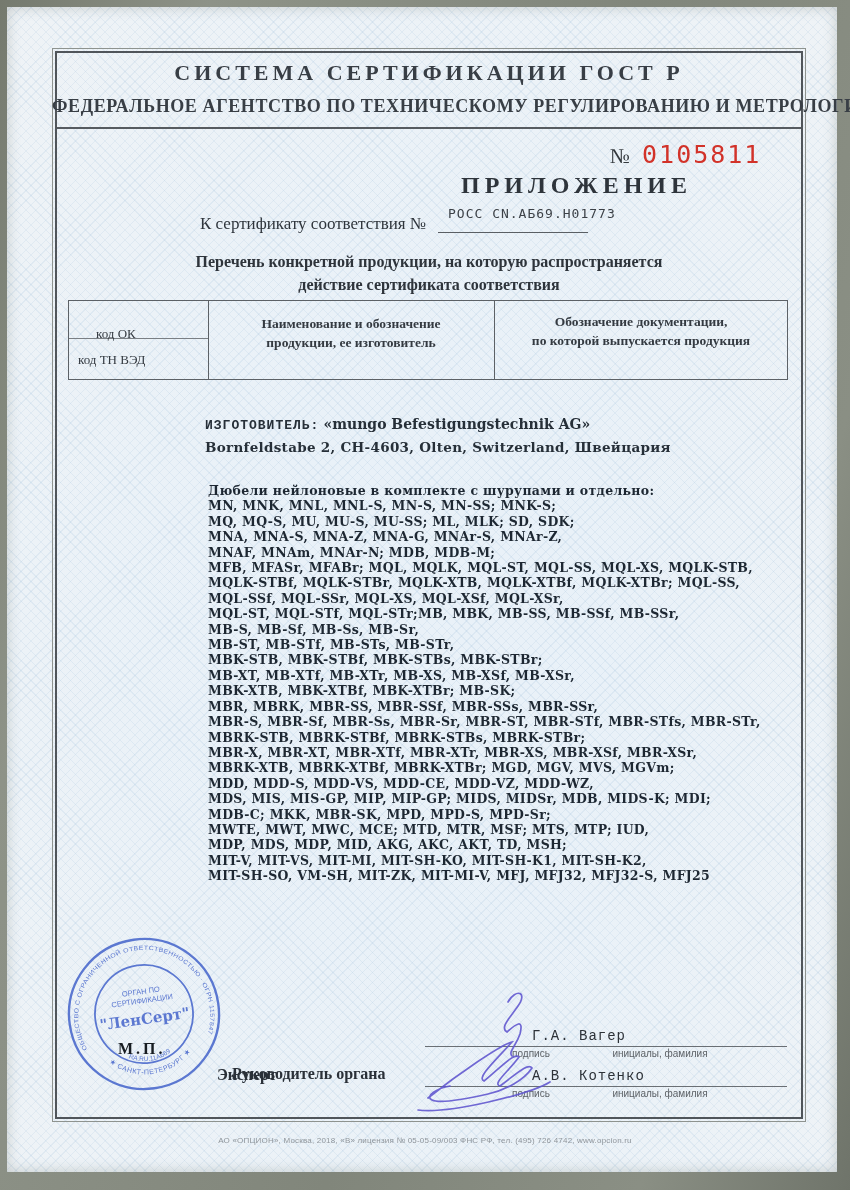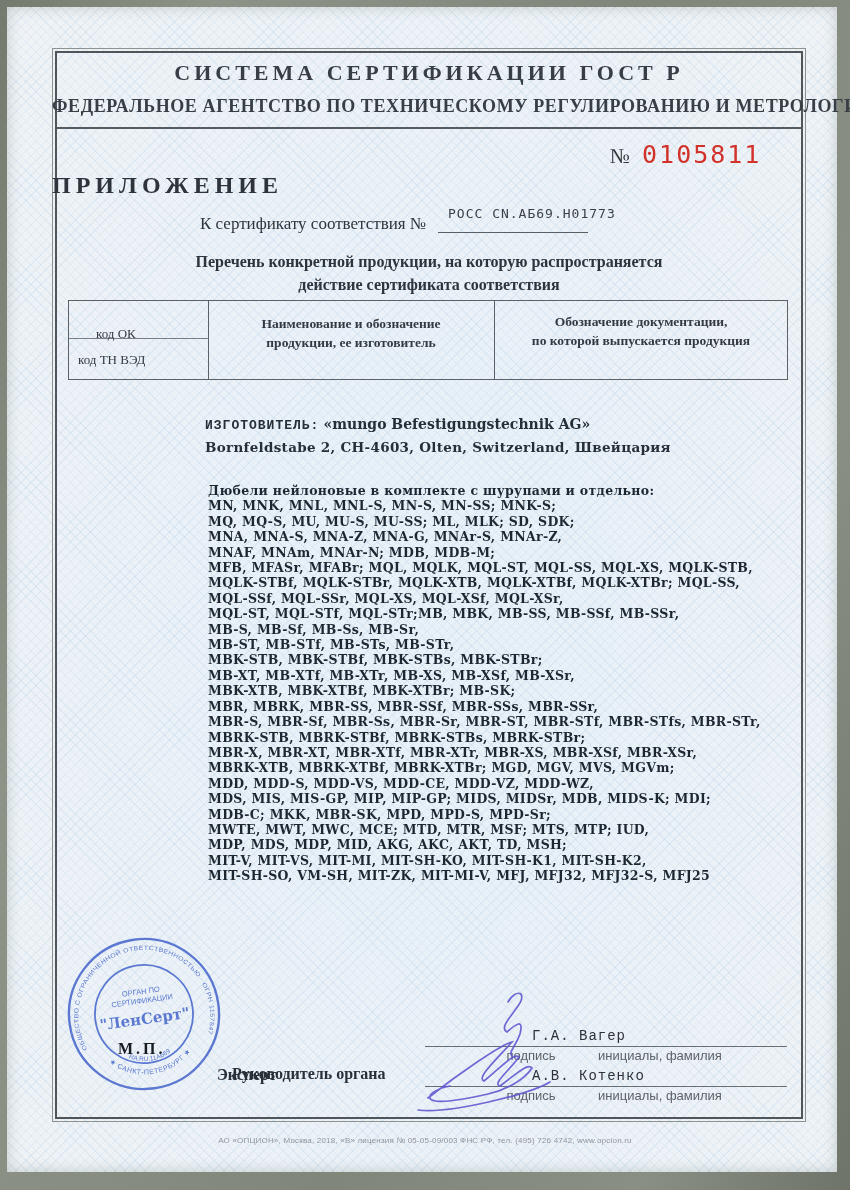--- a/index.html
+++ b/index.html
@@ -17,21 +17,21 @@
   .frame{left:52px;top:48px;width:754px;height:1074px;border:1px solid #8e938f;padding:2px;box-sizing:border-box;}
   .frame-inner{width:100%;height:100%;border:2px solid #50555a;box-sizing:border-box;}
   .hdr-divider{left:57px;top:127px;width:744px;border-top:2px solid #565b60;}
   .title1{left:52px;top:60px;width:754px;text-align:center;font-size:22px;font-weight:bold;
     letter-spacing:4px;color:#383e45;}
   .title2{left:52px;top:96px;width:754px;text-align:center;font-size:18px;font-weight:bold;
     letter-spacing:0.6px;color:#383e45;white-space:nowrap;}
   .numero{left:610px;top:140px;display:flex;align-items:baseline;gap:12px;}
   .numero .sign{font-size:21px;color:#33383d;}
   .numero .val{font-family:"DejaVu Sans Mono",monospace;font-size:25px;letter-spacing:2px;color:#d23229;}
-  .apx-title{left:52px;top:172px;width:640px;text-align:left;font-size:24px;font-weight:bold;
+  .apx-title{left:52px;top:172px;width:640px;text-align:right;font-size:24px;font-weight:bold;
     letter-spacing:5px;color:#2e343b;}
   .cert-label{left:200px;top:214px;font-size:17px;color:#2e343b;}
   .cert-num{left:448px;top:206px;font-family:"DejaVu Sans Mono",monospace;font-size:13px;
     letter-spacing:1px;color:#3c4147;}
   .cert-line{left:438px;top:232px;width:150px;border-top:1.5px solid #5a5f64;}
   .scope{left:52px;top:250px;width:754px;text-align:center;font-size:16px;font-weight:bold;
     line-height:23px;color:#2e343b;white-space:pre-line;}
   .ptable{left:68px;top:300px;width:720px;height:80px;border:1px solid #5c6166;box-sizing:border-box;}
   .tv1{left:208px;top:300px;height:80px;border-left:1px solid #5c6166;}
   .tv2{left:494px;top:300px;height:80px;border-left:1px solid #5c6166;}
@@ -49,21 +49,21 @@
   .mfr .addr{font-family:"DejaVu Serif",serif;font-size:13.5px;font-weight:bold;margin-top:6px;letter-spacing:0.3px;}
   .plist{left:208px;top:483px;width:590px;font-family:"DejaVu Serif",serif;font-size:12.5px;
     font-weight:bold;line-height:15.4px;letter-spacing:0.3px;color:#1d2732;white-space:pre-line;}
   .stamp{left:64px;top:934px;transform:rotate(-8deg);}
   .mp{left:118px;top:1040px;font-size:16px;font-weight:bold;letter-spacing:3px;color:#171c21;}
   .role1{left:232px;top:1026px;font-size:16px;font-weight:bold;color:#2a3038;margin-top:39px;}
   .role2{left:217px;top:1066px;font-size:16px;font-weight:bold;color:#2a3038;}
   .sigline{border-top:1px solid #6a6f74;}
   .sl1{left:425px;top:1046px;width:212px;}
   .sl2{left:425px;top:1086px;width:212px;}
-  .cap{font-family:"Liberation Sans",sans-serif;font-size:13px;color:#5d6267;}
+  .cap{font-family:"Liberation Sans",sans-serif;font-size:10px;color:#5d6267;}
   .cap1{left:425px;top:1048px;width:212px;text-align:center;}
   .cap2{left:425px;top:1088px;width:212px;text-align:center;}
   .nameline{border-top:1px solid #6a6f74;}
   .nl1{left:525px;top:1046px;width:262px;}
   .nl2{left:525px;top:1086px;width:262px;}
   .signer{font-family:"Liberation Mono",monospace;font-size:14px;font-weight:normal;letter-spacing:1px;color:#2d3238;}
   .sn1{left:532px;top:1028px;}
   .sn2{left:532px;top:1068px;}
   .ncap1{left:560px;top:1048px;width:200px;text-align:center;}
   .ncap2{left:560px;top:1088px;width:200px;text-align:center;}

